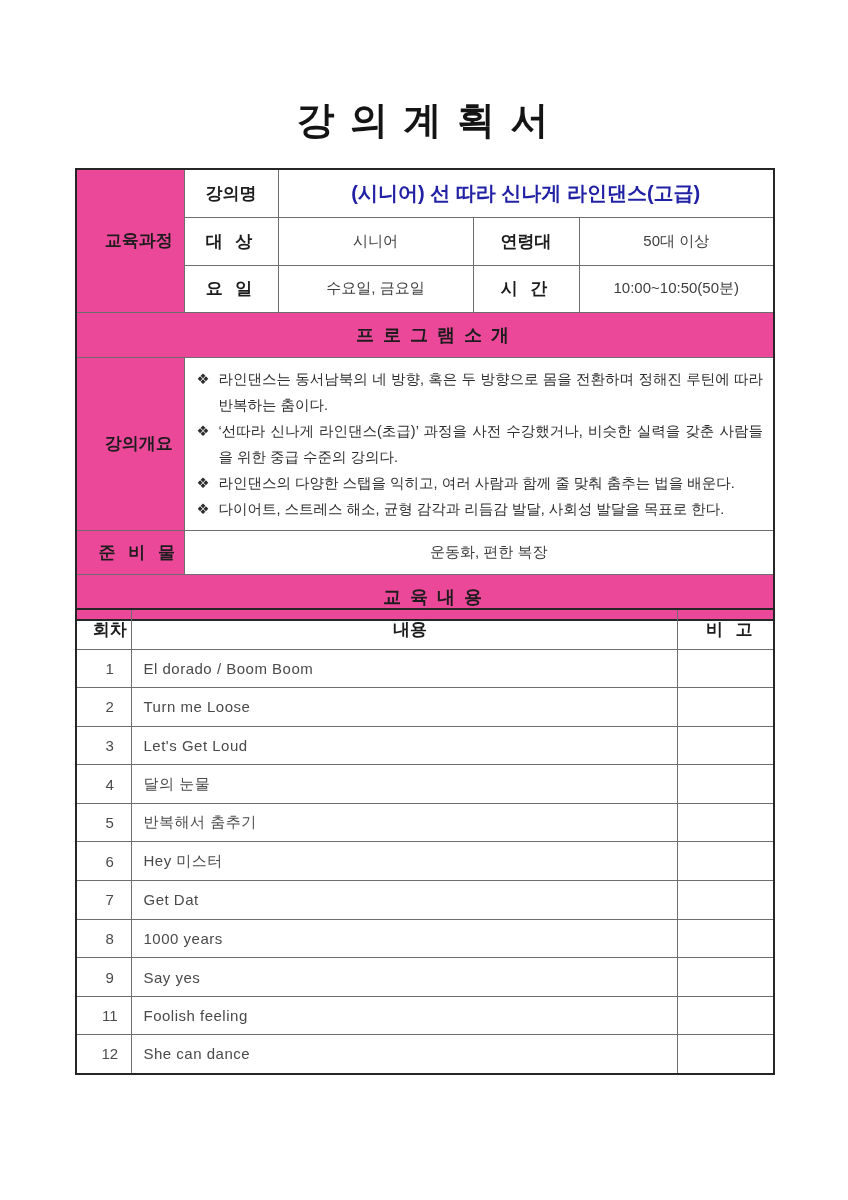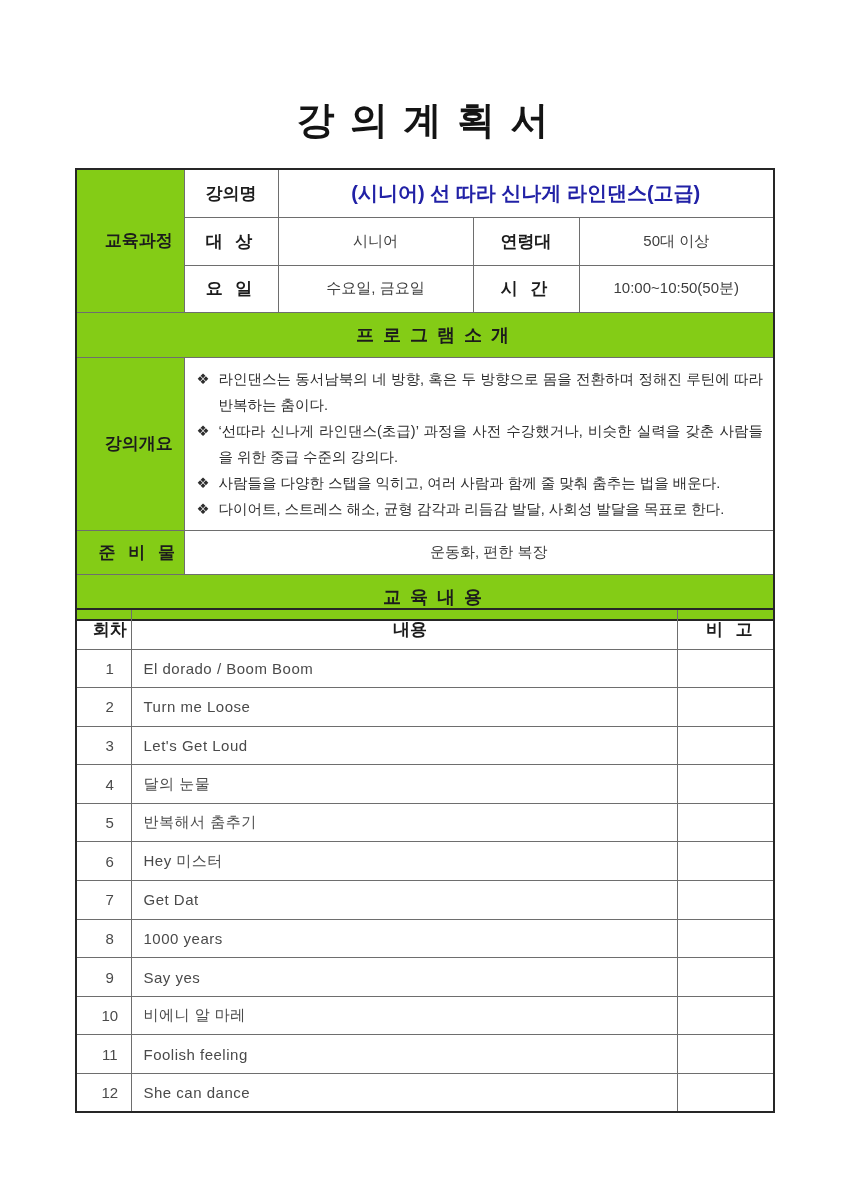--- a/index.html
+++ b/index.html
@@ -32,21 +32,21 @@
     overflow:hidden;
   }
 
   
   .tbl-upper {
     position:absolute; left:75px; top:168px;
     width:698px;
     border:2px solid #262626;
   }
   .tbl-upper td { text-align:center; }
-  .bluebg { background:#84cc16;padding-left:17px; }
+  .bluebg { background:#ec4899;padding-left:17px; }
   .lbl {
     font-weight:bold; font-size:17px; color:#1c1c1c;
   }
   .lbl-sp { letter-spacing:4px; }
   .lecture-name {
     color:#2121a6; font-weight:bold; font-size:20px;
   }
   .sect-hdr {
     font-weight:bold; font-size:18px; color:#1c1c1c;
     letter-spacing:2px;
@@ -125,21 +125,21 @@
         <div class="bullet">
           <span class="mark">❖</span>
           <span class="txt">라인댄스는 동서남북의 네 방향, 혹은 두 방향으로 몸을 전환하며 정해진 루틴에 따라 반복하는 춤이다.</span>
         </div>
         <div class="bullet">
           <span class="mark">❖</span>
           <span class="txt">‘선따라 신나게 라인댄스(초급)’ 과정을 사전 수강했거나, 비슷한 실력을 갖춘 사람들을 위한 중급 수준의 강의다.</span>
         </div>
         <div class="bullet">
           <span class="mark">❖</span>
-          <span class="txt">사람들을 다양한 스탭을 익히고, 여러 사람과 함께 줄 맞춰 춤추는 법을 배운다.</span>
+          <span class="txt">라인댄스의 다양한 스탭을 익히고, 여러 사람과 함께 줄 맞춰 춤추는 법을 배운다.</span>
         </div>
         <div class="bullet">
           <span class="mark">❖</span>
           <span class="txt">다이어트, 스트레스 해소, 균형 감각과 리듬감 발달, 사회성 발달을 목표로 한다.</span>
         </div>
       </td>
     </tr>
     <tr style="height:44px">
       <td class="bluebg lbl lbl-sp">준 비 물</td>
       <td colspan="4" class="materials-val">운동화, 편한 복장</td>
@@ -201,25 +201,20 @@
       <td class="c-no">8</td>
       <td class="c-content">1000 years</td>
       <td class="c-note"></td>
     </tr>
     <tr>
       <td class="c-no">9</td>
       <td class="c-content">Say yes</td>
       <td class="c-note"></td>
     </tr>
     <tr>
-      <td class="c-no">10</td>
-      <td class="c-content">비에니 알 마레</td>
-      <td class="c-note"></td>
-    </tr>
-    <tr>
       <td class="c-no">11</td>
       <td class="c-content">Foolish feeling</td>
       <td class="c-note"></td>
     </tr>
     <tr>
       <td class="c-no">12</td>
       <td class="c-content">She can dance</td>
       <td class="c-note"></td>
     </tr>
   </tbody>

